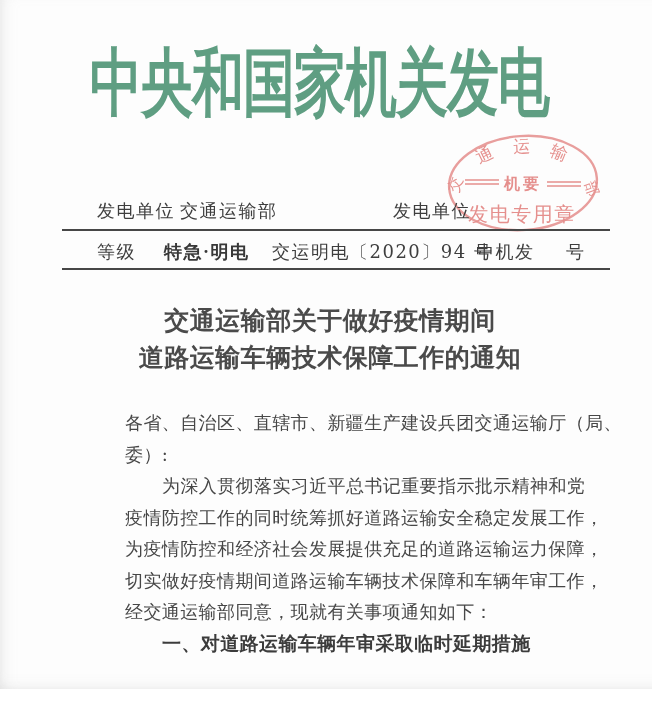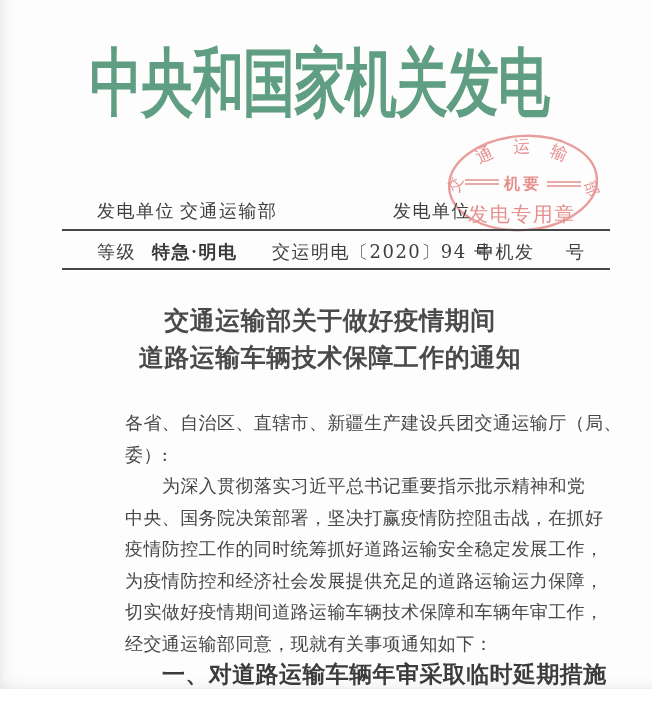--- a/index.html
+++ b/index.html
@@ -52,20 +52,21 @@
     letter-spacing: 1.5px;
     color: #3e3e3e;
     white-space: nowrap;
   }
   .row1 { top: 199px; }
   .row2 { top: 240px; }
   .bold-sans {
     font-family: Liberation Serif, serif;
     font-weight: bold;
     color: #383838;
+    margin-left: 12px;
   }
   .hline {
     position: absolute;
     left: 62px;
     width: 548px;
     height: 2px;
     background: #474747;
   }
   .hline-1 { top: 229px; }
   .hline-2 { top: 268px; }
@@ -98,21 +99,21 @@
   .body-block .bline {
     height: 31.5px;
     line-height: 31.5px;
     white-space: nowrap;
   }
   .indent { padding-left: 37px; }
   .heading {
     font-family: "DejaVu Sans", "Liberation Sans", sans-serif;
     font-weight: bold;
     color: #3c3c3c;
-    font-size: 23px;
+    font-size: 19px;
   }
   
   .page-count {
     position: absolute;
     left: 521px; top: 697px;
     font-size: 17px;
     letter-spacing: 5px;
     color: #4c1d95;
     white-space: nowrap;
   }
@@ -163,21 +164,20 @@
 
   <div class="doc-title">
     <div class="line">交通运输部关于做好疫情期间</div>
     <div class="line">道路运输车辆技术保障工作的通知</div>
   </div>
 
   <div class="body-block">
     <div class="bline">各省、自治区、直辖市、新疆生产建设兵团交通运输厅（局、</div>
     <div class="bline">委）:</div>
     <div class="bline indent">为深入贯彻落实习近平总书记重要指示批示精神和党</div>
-    <div class="bline">中央、国务院决策部署，坚决打赢疫情防控阻击战，在抓好</div>
     <div class="bline">疫情防控工作的同时统筹抓好道路运输安全稳定发展工作，</div>
     <div class="bline">为疫情防控和经济社会发展提供充足的道路运输运力保障，</div>
     <div class="bline">切实做好疫情期间道路运输车辆技术保障和车辆年审工作，</div>
     <div class="bline">经交通运输部同意，现就有关事项通知如下：</div>
     <div class="bline indent heading">一、对道路运输车辆年审采取临时延期措施</div>
   </div>
 
   <div class="hline hline-footer"></div>
   <div class="page-count">共 2 页</div>
 

